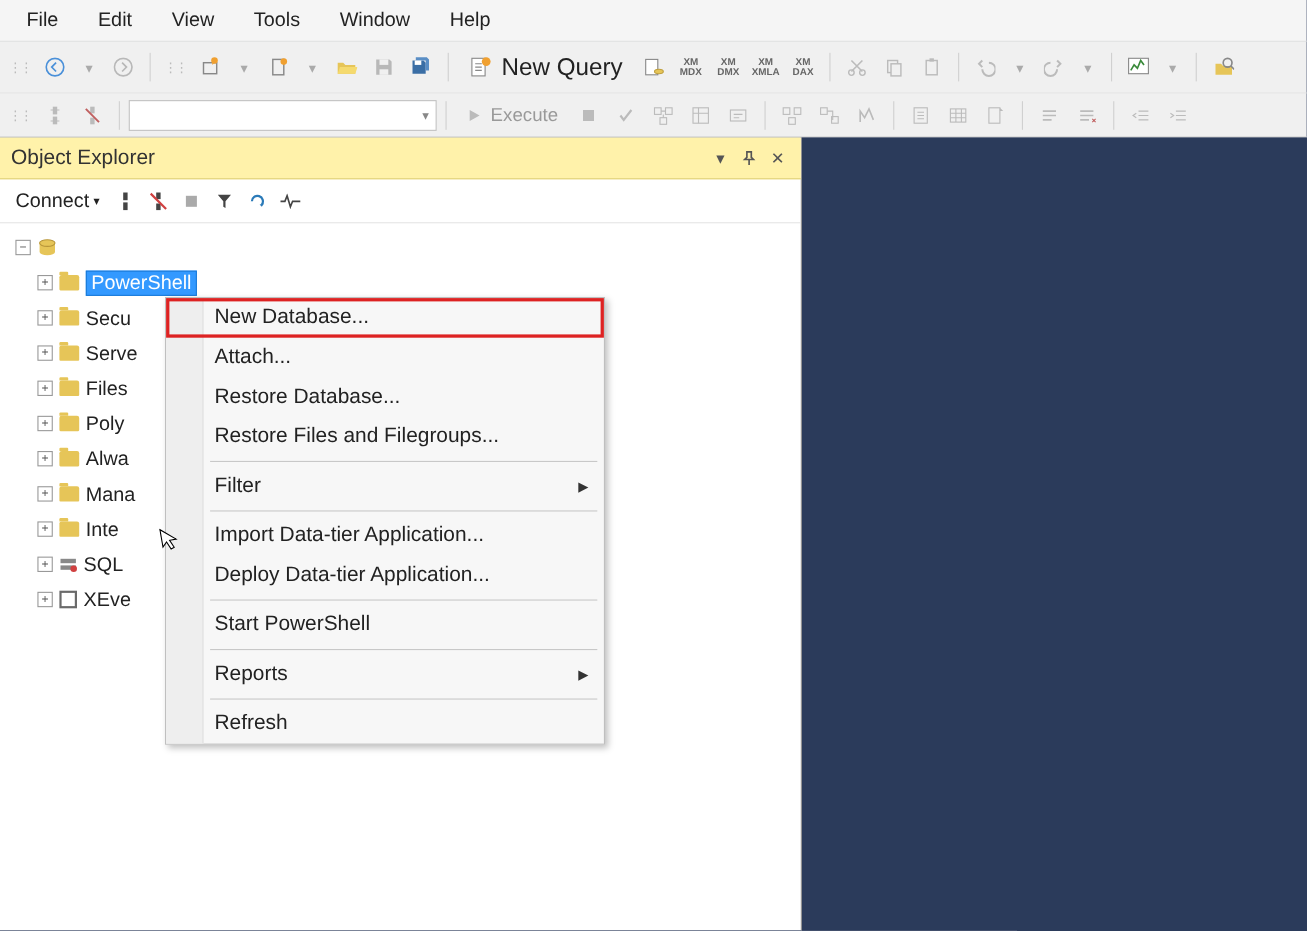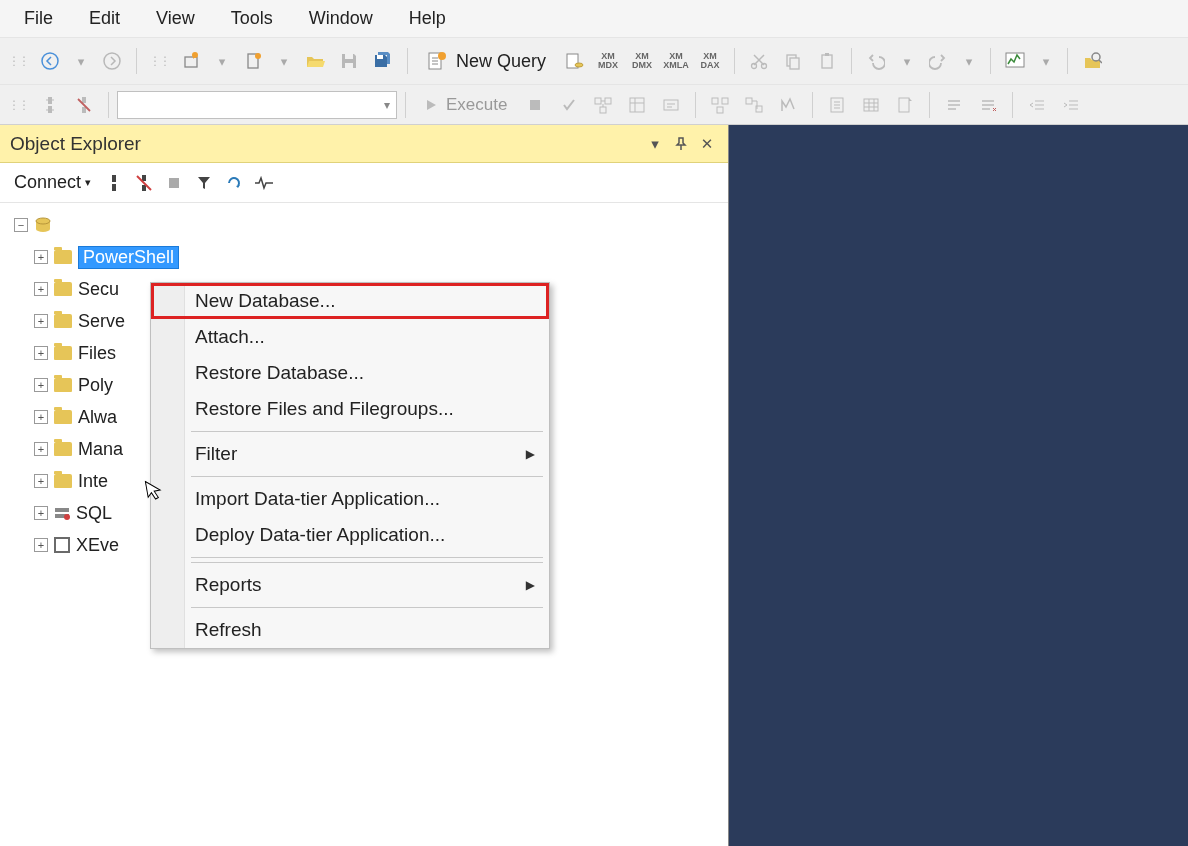--- a/index.html
+++ b/index.html
@@ -12,21 +12,21 @@
 
   
   .toolbars { background: #f0f0f0; border-bottom: 1px solid #d0d0d0; }
   .toolbar { height: 46px; display: flex; align-items: center; padding: 0 4px; gap: 2px; }
   .toolbar.row2 { height: 40px; border-top: 1px solid #e5e5e5; }
   .tbtn { width: 32px; height: 32px; display: inline-flex; align-items: center; justify-content: center; color: #555; border-radius: 2px; }
   .tbtn.sm { width: 26px; height: 26px; font-size: 13px; }
   .tbtn.disabled { color: #aaa; }
   .sep { width: 1px; height: 26px; background: #d0d0d0; margin: 0 6px; }
   .grip { color: #bbb; font-size: 12px; padding: 0 4px; letter-spacing: -2px; }
-  .newquery { display: inline-flex; align-items: center; gap: 8px; padding: 4px 10px; font-size: 18px; color: #222; }
+  .newquery { display: inline-flex; align-items: center; gap: 8px; padding: 4px 10px; font-size: 22px; color: #222; }
   .exec { display: inline-flex; align-items: center; gap: 8px; padding: 3px 10px; font-size: 17px; color: #999; }
   .combo { width: 280px; height: 28px; border: 1px solid #c0c0c0; background: #fff; display: inline-flex; align-items: center; justify-content: flex-end; padding: 0 6px; color: #888; font-size: 12px; }
 
   
   .main { flex: 1; display: flex; background: #2b3b5b; }
   .panel { width: 729px; background: #fff; display: flex; flex-direction: column; border-right: 1px solid #888; }
   .panel-title { background: #fff2aa; height: 38px; display: flex; align-items: center; padding: 0 10px; font-size: 19px; color: #333; border-bottom: 1px solid #e0d27a; }
   .panel-title .spacer { flex: 1; }
   .panel-title .pbtn { width: 22px; height: 22px; display: inline-flex; align-items: center; justify-content: center; color: #555; margin-left: 4px; font-size: 15px; }
 
@@ -40,21 +40,21 @@
   .expander { width: 14px; height: 14px; border: 1px solid #999; background: #fff; display: inline-flex; align-items: center; justify-content: center; font-size: 11px; line-height: 1; color: #555; cursor: default; }
   .icon-srv { width: 18px; height: 18px; display:inline-block; }
   .icon-fld { width: 18px; height: 14px; background: #e6c558; border-radius: 2px 2px 1px 1px; position: relative; display: inline-block; }
   .icon-fld::before { content:""; position:absolute; left:0; top:-3px; width:8px; height:3px; background:#e6c558; border-radius: 1px 1px 0 0; }
   .icon-sql { width:16px; height:16px; display:inline-block; }
   .icon-xe { width:16px; height:16px; display:inline-block; border:2px solid #6a6a6a; }
   .children { padding-left: 28px; }
   .sel-label { background: #3399ff; color: #fff; border: 1px solid #1a7ad9; padding: 0 4px; }
 
   
-  .ctxmenu { position: absolute; left: 150px; top: 282px; width: 400px; background: #f7f7f7; border: 1px solid #bfbfbf; box-shadow: 3px 3px 6px rgba(0,0,0,.25); z-index: 100; }
+  .ctxmenu { position: absolute; left: 150px; top: 270px; width: 400px; background: #f7f7f7; border: 1px solid #bfbfbf; box-shadow: 3px 3px 6px rgba(0,0,0,.25); z-index: 100; }
   .ctxmenu .bar { position:absolute; left:0; top:0; bottom:0; width:34px; background:#eeeeee; border-right:1px solid #e0e0e0; }
   .citem { position:relative; height: 36px; display: flex; align-items: center; padding: 0 14px 0 44px; font-size: 19px; color: #222; cursor: default; }
   .citem.highlight { outline: 3px solid #d22; outline-offset: -3px; }
   .citem .arrow { margin-left: auto; font-size: 12px; color: #333; }
   .csep { height: 1px; background: #c8c8c8; margin: 4px 6px 4px 40px; position: relative; }
 
   
   .cursor { position:absolute; left:146px; top:276px; font-size:20px; color:#000; z-index:200; transform: rotate(-10deg); }
 
   svg { display:block; }
@@ -488,20 +488,23 @@
       <span class="arrow">▶</span>
     </div>
     <div class="csep"></div>
     <div class="citem">
       <span>Import Data-tier Application...</span>
     </div>
     <div class="citem">
       <span>Deploy Data-tier Application...</span>
     </div>
     <div class="csep"></div>
+    <div class="citem">
+      <span>Start PowerShell</span>
+    </div>
     <div class="csep"></div>
     <div class="citem">
       <span>Reports</span>
       <span class="arrow">▶</span>
     </div>
     <div class="csep"></div>
     <div class="citem">
       <span>Refresh</span>
     </div>
   </div>

